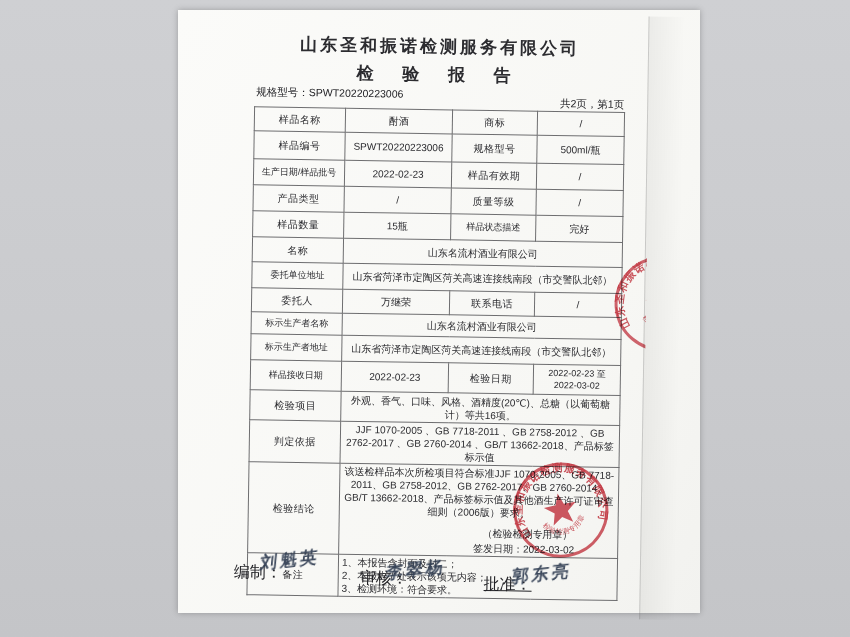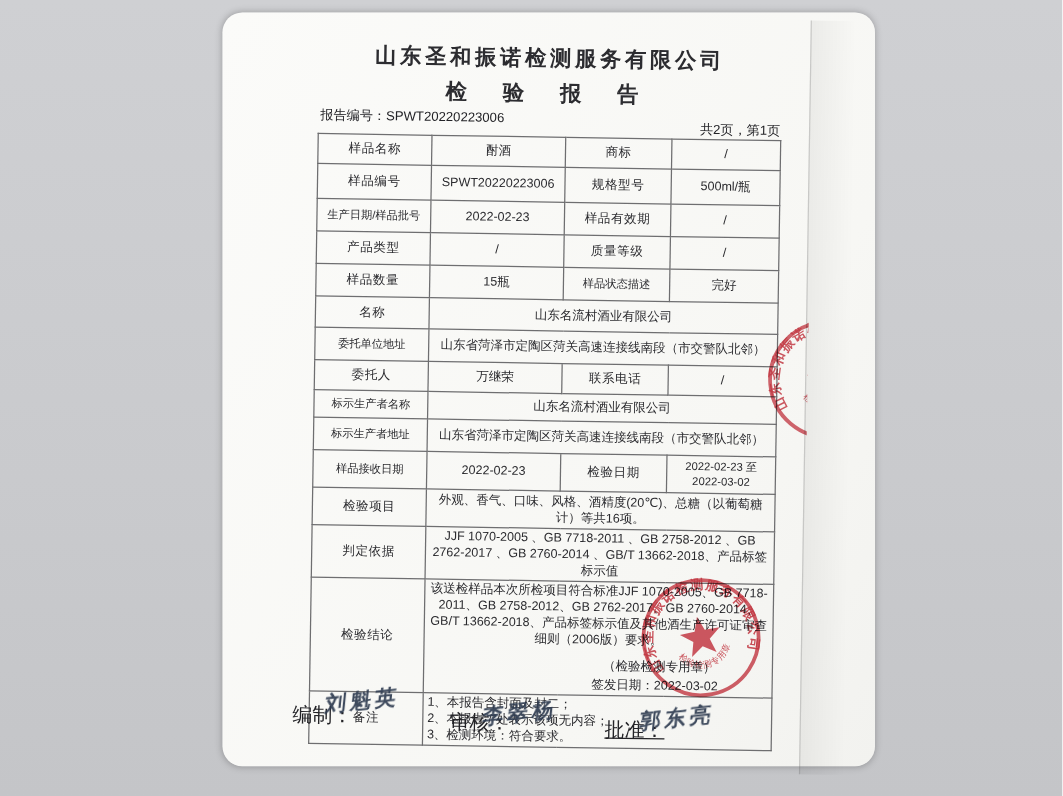--- a/index.html
+++ b/index.html
@@ -6,21 +6,20 @@
   .stage{
     position:relative;width:850px;height:637px;overflow:hidden;
     background:linear-gradient(180deg,#cfd0d3 0%,#c9cacd 60%,#c4c5c8 100%);
     font-family:"Liberation Sans","DejaVu Sans",sans-serif;
     color:#2f2f33;
   }
   .page{
     position:absolute;left:178px;top:10px;width:522px;height:603px;
     background:linear-gradient(120deg,#fbfbf9 0%,#f7f7f4 70%,#f2f2ef 100%);
     box-shadow:0 0 6px rgba(0,0,0,.25);
-    border-radius:16px;
   }
   .tilt{position:absolute;inset:0;transform:rotate(.9deg);transform-origin:60px 40px;}
   .page-fold{position:absolute;left:470px;top:0;width:1px;height:100%;background:rgba(110,110,110,.28);}
   .under-strip{position:absolute;left:470px;top:0;width:52px;height:100%;
     background:linear-gradient(to right,rgba(0,0,0,.05),rgba(0,0,0,0) 70%);}
   .title-company{position:absolute;left:40px;top:22px;width:444px;text-align:center;
     font-size:17px;font-weight:bold;letter-spacing:3px;color:#2c2c30;}
   .title-doc{position:absolute;left:40px;top:50px;width:444px;text-align:center;
     font-size:17px;font-weight:bold;letter-spacing:12px;color:#2c2c30;}
   .report-no{position:absolute;left:79px;top:75px;font-size:10.5px;color:#232327;}
@@ -55,21 +54,21 @@
 <div class="stage">
   <div class="page">
     <div class="tilt">
 
       <div class="under-strip"></div>
       <div class="page-fold"></div>
 
       <div class="title-company">山东圣和振诺检测服务有限公司</div>
       <div class="title-doc">检 验 报 告</div>
 
-      <div class="report-no"><span>报告编号：</span><span>SPWT20220223006</span></div>
+      <div class="report-no"><span>规格型号：</span><span>SPWT20220223006</span></div>
       <div class="page-info">共2页，第1页</div>
 
       <table class="report">
         <colgroup>
             <col style="width:91px">
             <col style="width:107px">
             <col style="width:85px">
             <col style="width:87px">
           </colgroup>
         <tbody>

